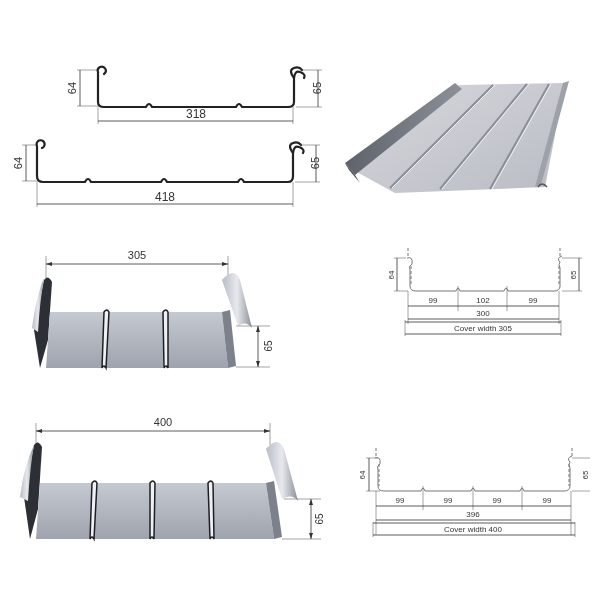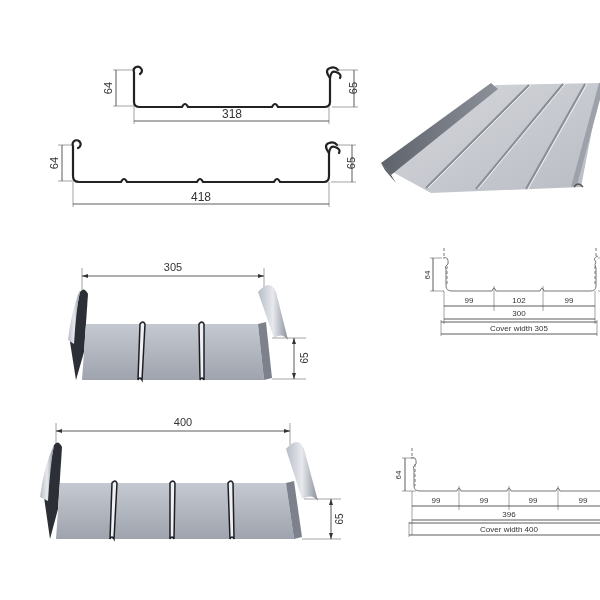--- a/index.html
+++ b/index.html
@@ -1,17 +1,17 @@
 <!DOCTYPE html>
 <html><head>
   <meta charset="utf-8">
   <style>
     html, body { margin: 0; padding: 0; background: #ffffff; }
     body { width: 600px; height: 600px; position: relative; overflow: hidden; font-family: "Liberation Sans", sans-serif; }
-    .fig { position: absolute; padding-left: 36px; }
+    .fig { position: absolute; }
     svg { display: block; overflow: visible; }
     .dim { font-family: "Liberation Sans", sans-serif; fill: #333333; }
     .dimline { stroke: #333333; stroke-width: 0.8; fill: none; }
     .thin { stroke: #666666; stroke-width: 0.6; fill: none; }
     .profile { stroke: #222222; stroke-width: 2.2; fill: none; stroke-linejoin: round; stroke-linecap: round; }
     .profile-light { stroke: #777777; stroke-width: 1; fill: none; }
     .dash { stroke: #777777; stroke-width: 1; fill: none; stroke-dasharray: 3 2; }
   </style>
 </head>
 <body>
@@ -81,21 +81,21 @@
     <line x1="105" y1="114" x2="192" y2="9" stroke="#8a8e96" stroke-width="2"></line>
     <line x1="107" y1="114" x2="194" y2="9" stroke="#eef0f2" stroke-width="1"></line>
     <line x1="155" y1="114" x2="214" y2="9" stroke="#8a8e96" stroke-width="2"></line>
     <line x1="157" y1="114" x2="216" y2="9" stroke="#eef0f2" stroke-width="1"></line>
 
     <path d="M200,112 L228,8 L234,6 L206,110 Z" fill="#9da1a9"></path>
     <path d="M203,112 q4,-6 9,0" stroke="#555" stroke-width="1.5" fill="none"></path>
   </svg>
 </div>
 
-<div class="fig" style="left:0;top:252px;width:290px;height:150px;">
+<div class="fig" style="left:0;top:240px;width:290px;height:150px;">
   <svg width="290" height="150" viewBox="0 0 290 150">
     <defs>
       <linearGradient id="pan" x1="0" y1="0" x2="0" y2="1">
         <stop offset="0" stop-color="#c5c9d1"></stop>
         <stop offset="1" stop-color="#9ea3ad"></stop>
       </linearGradient>
       <linearGradient id="curl" x1="0" y1="0" x2="1" y2="0">
         <stop offset="0" stop-color="#b7bcc6"></stop>
         <stop offset="0.5" stop-color="#e7e9ee"></stop>
         <stop offset="1" stop-color="#8a8f99"></stop>
@@ -124,21 +124,21 @@
 
     <line class="thin" x1="236" y1="86" x2="270" y2="86"></line>
     <line class="thin" x1="236" y1="127" x2="270" y2="127"></line>
     <line class="dimline" x1="258" y1="86" x2="258" y2="127"></line>
     <polygon points="258,86 256,92 260,92" fill="#333"></polygon>
     <polygon points="258,127 256,121 260,121" fill="#333"></polygon>
     <text class="dim" font-size="10" transform="translate(272,106) rotate(-90)" text-anchor="middle">65</text>
   </svg>
 </div>
 
-<div class="fig" style="left:0;top:405px;width:320px;height:150px;">
+<div class="fig" style="left:16px;top:405px;width:320px;height:150px;">
   <svg width="320" height="150" viewBox="0 0 320 150">
     <line class="thin" x1="20" y1="18" x2="20" y2="40"></line>
     <line class="thin" x1="254" y1="18" x2="254" y2="40"></line>
     <line class="dimline" x1="20" y1="26" x2="254" y2="26"></line>
     <polygon points="20,26 26,24 26,28" fill="#333"></polygon>
     <polygon points="254,26 248,24 248,28" fill="#333"></polygon>
     <text class="dim" font-size="11" x="147" y="21" text-anchor="middle">400</text>
     <path d="M8,92 L18,40 Q22,34 26,42 L22,104 L14,134 Z" fill="#2c2f35"></path>
     <path d="M4,92 Q8,60 18,40 Q14,62 12,96 Z" fill="url(#curl)"></path>
     <polygon points="24,78 76,78 74,134 20,134" fill="url(#pan)"></polygon>

